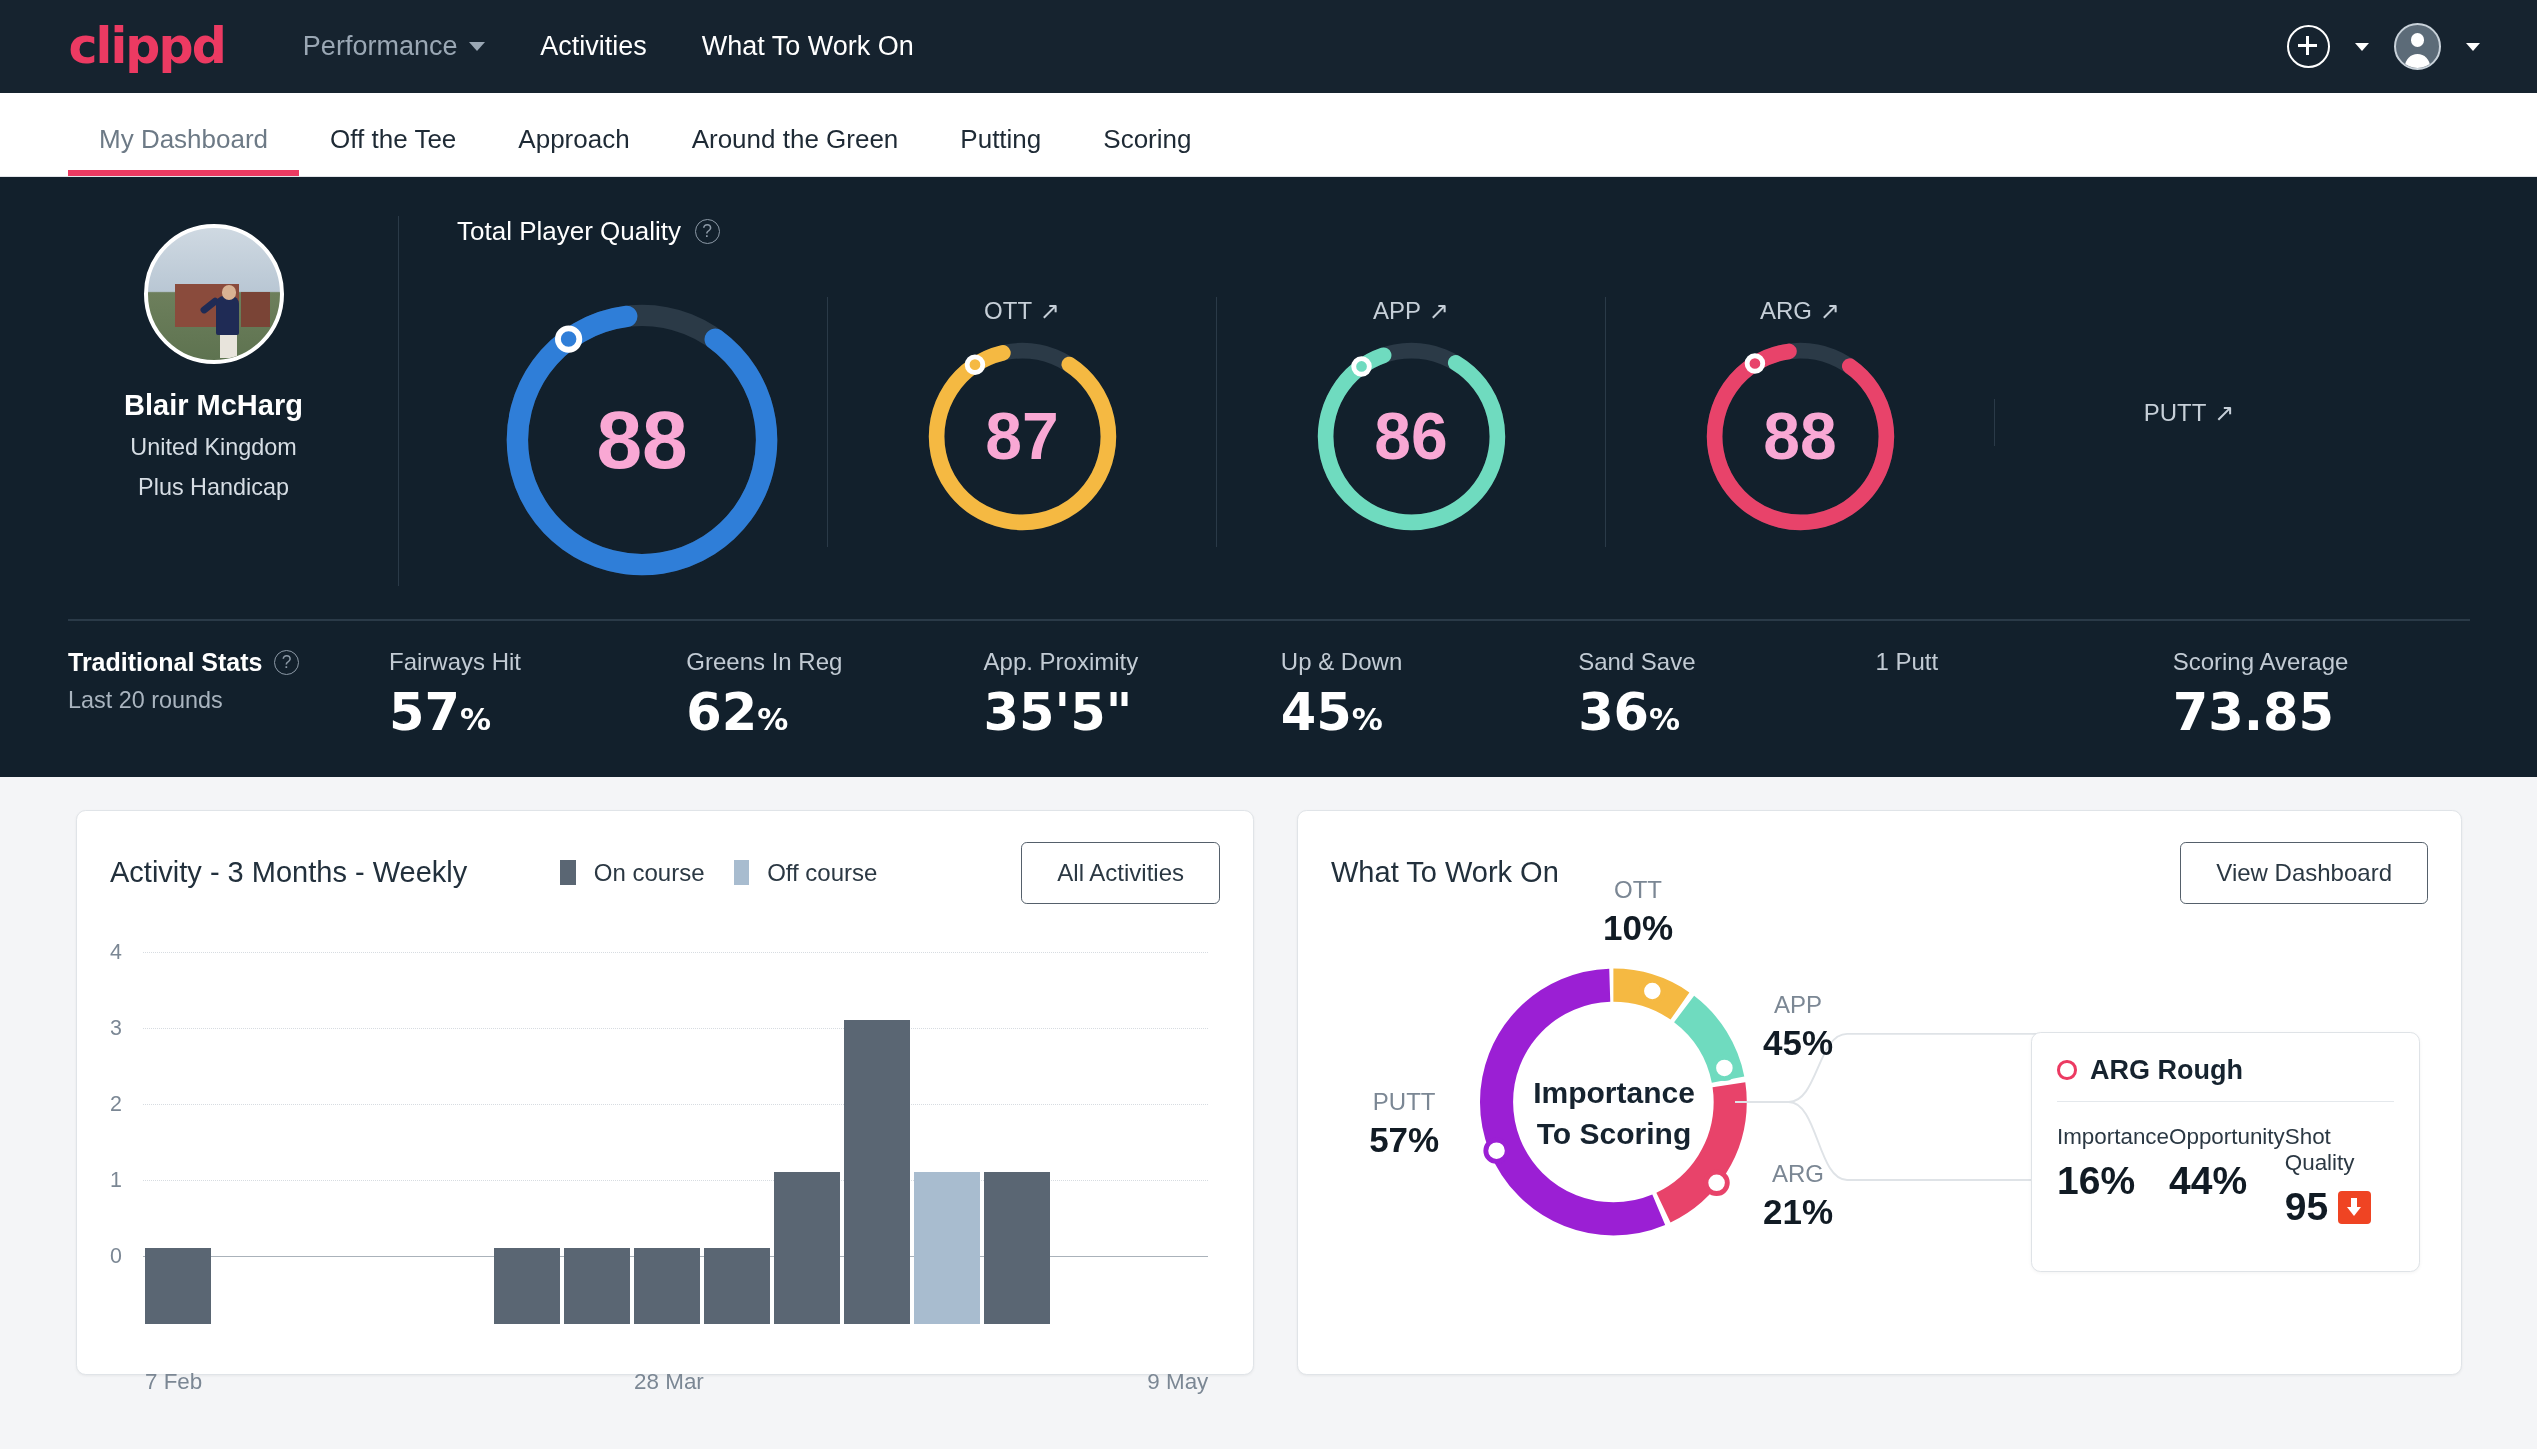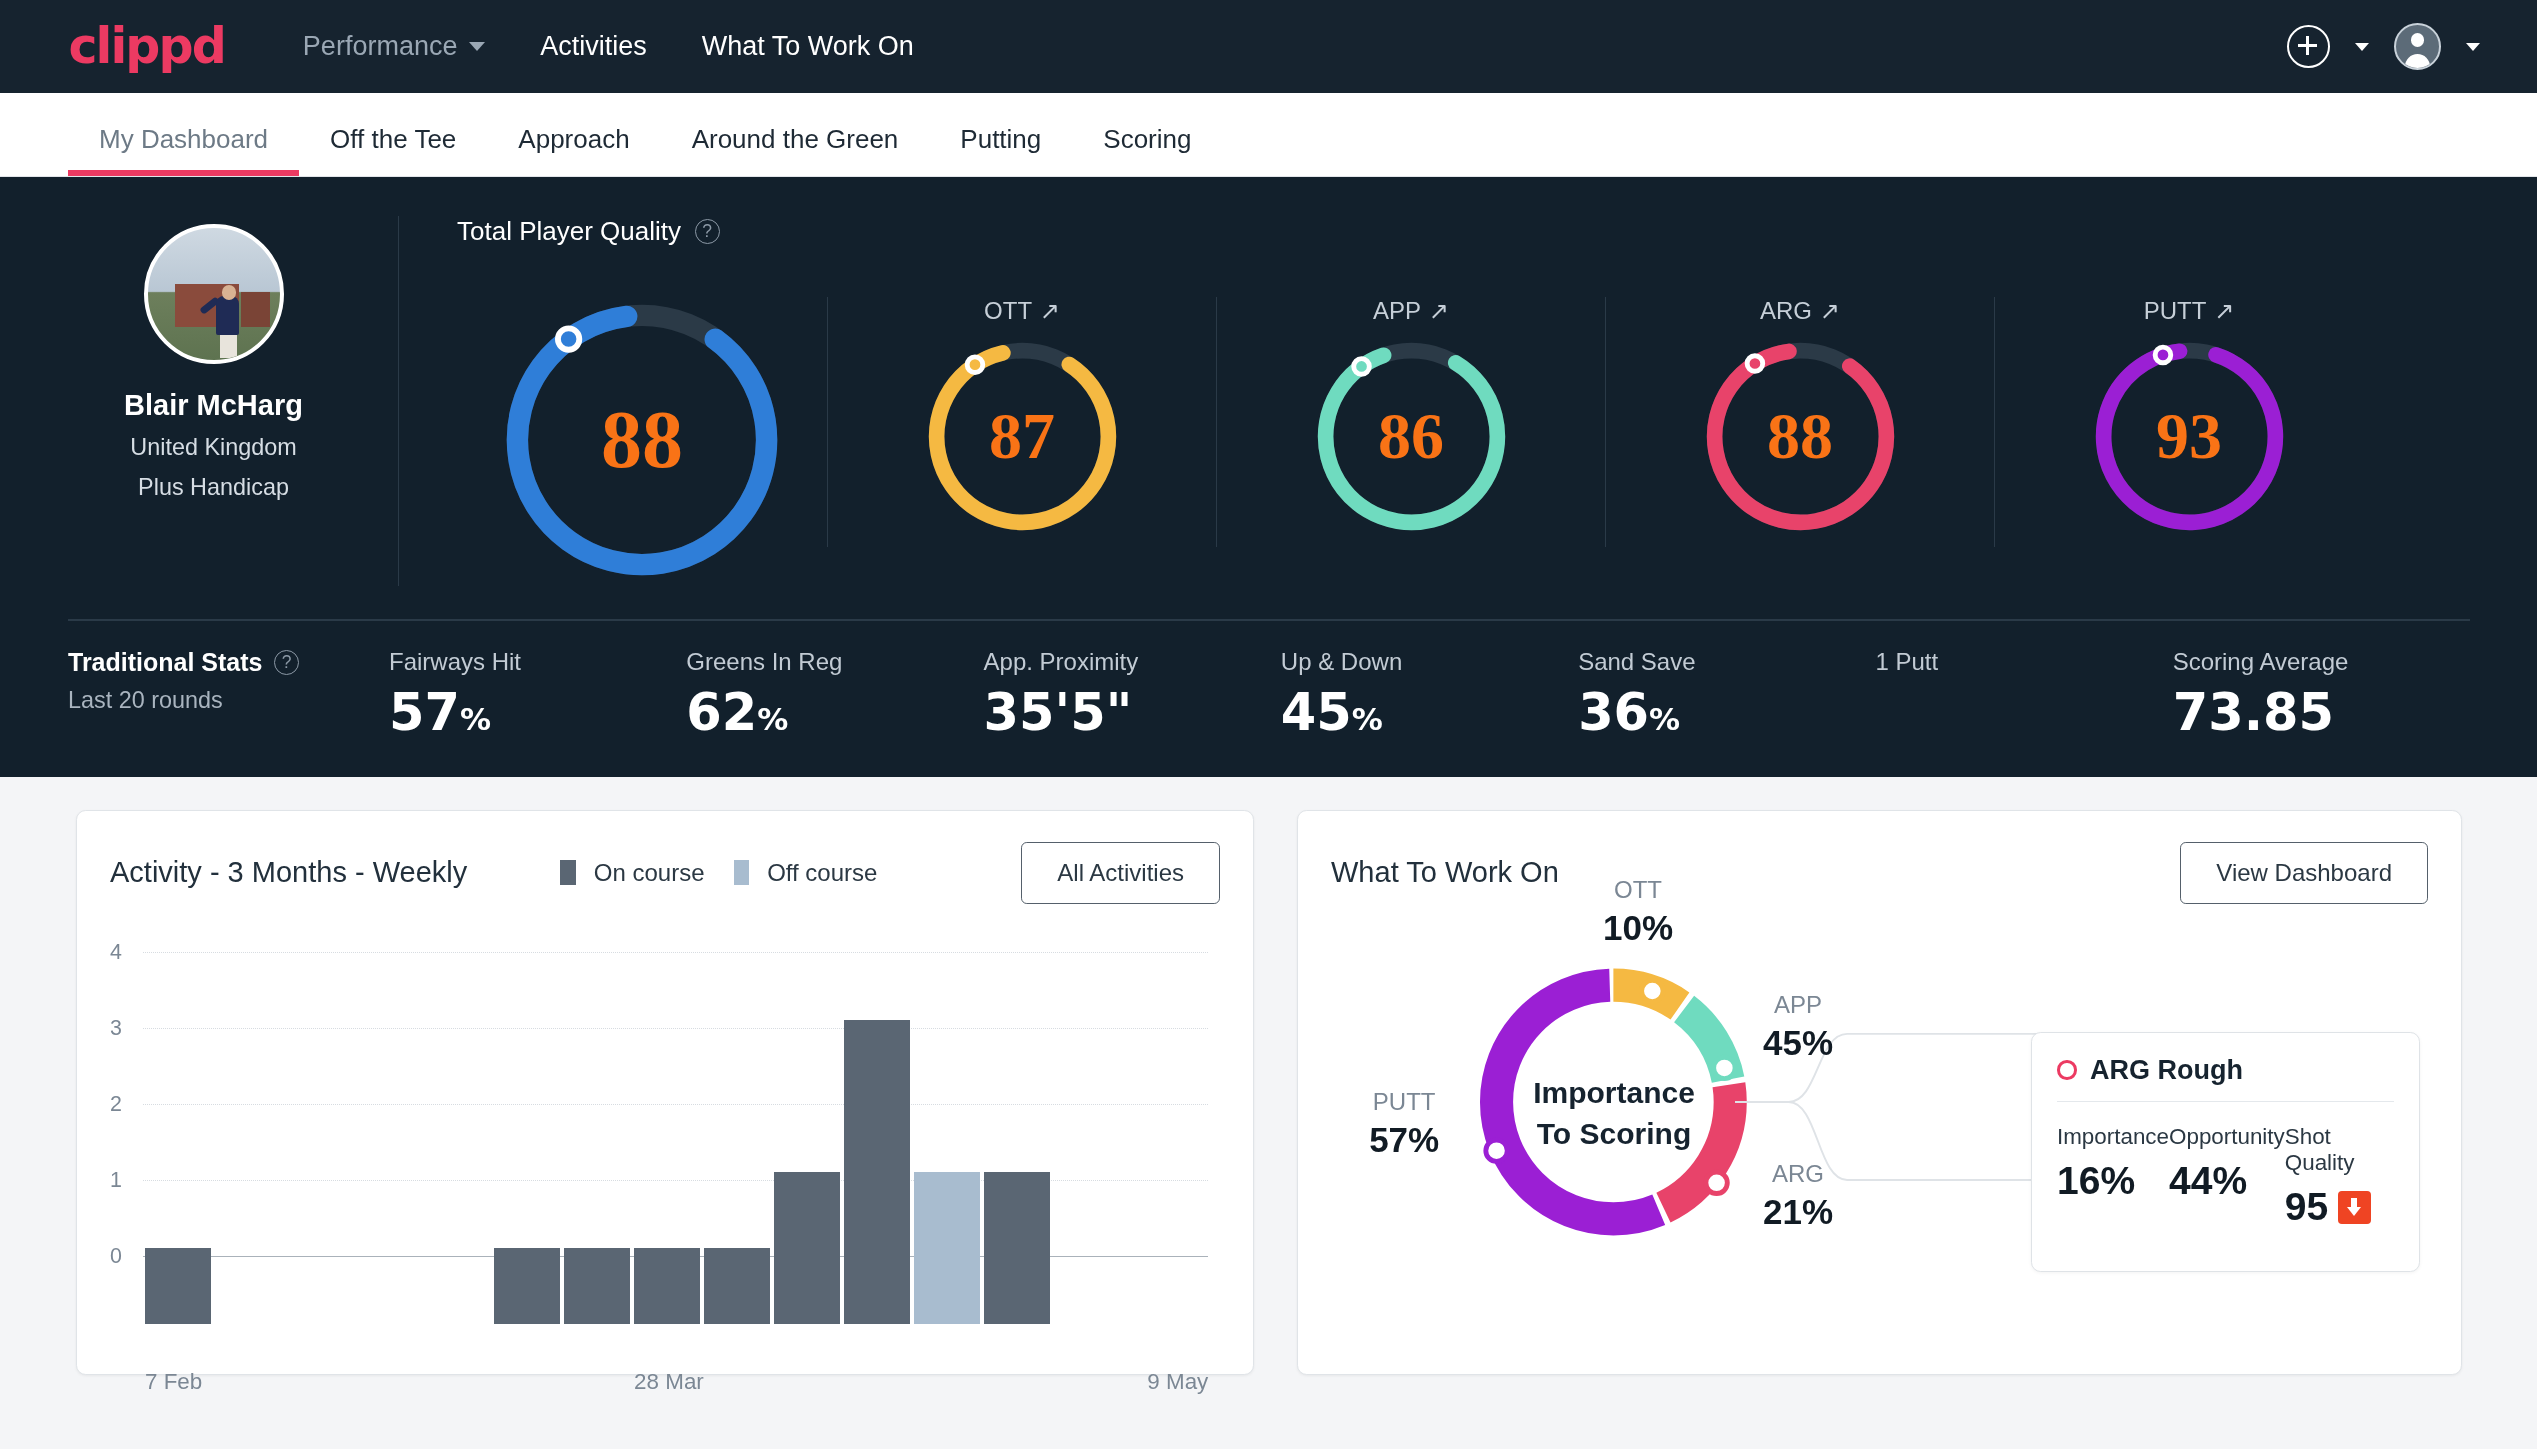--- a/index.html
+++ b/index.html
@@ -95,21 +95,21 @@
   .rings { display:flex; align-items:center; }
   .ring-cell { display:flex; flex-direction:column; align-items:center; }
   .ring-cell.big { width:370px; }
   .ring-cell.small { width:389px; border-left:1.9px solid #2a3a48; padding:0 0 9.7px 0; }
   .ring-label { color:#c6cfd8; font-size:24px; margin-bottom:9.7px; display:flex; gap:7.8px; align-items:center;}
   .arrow-up { font-size:24px; color:#c6cfd8; }
   .ringbox { position:relative; }
   .ringbox svg { display:block; }
   .ringnum {
     position:absolute; inset:0; display:flex; align-items:center; justify-content:center;
-    color:#f97316; font-weight:bold; font-family:Liberation Serif, serif;
+    color:#f9a8d4; font-weight:bold; font-family:Liberation Sans, sans-serif;
   }
   .big .ringnum { font-size:82px; }
   .small .ringnum { font-size:66px; }
   .spacer-big { height:35px; }
 
   .hero-divider { height:1.9px; background:#2a3a48; margin:33px 68px 0 68px; }
 
   .statsrow { display:flex; align-items:flex-start; padding:27px 68px 0 68px; }
   .trad { width:321px; }
   .trad-title { display:flex; align-items:center; gap:11.7px; }
@@ -296,28 +296,20 @@
               <circle cx="57.3" cy="29.2" r="8" fill="#e8436a" stroke="#ffffff" stroke-width="5"></circle>
             </svg>
             <div class="ringnum">88</div>
           </div>
         </div>
 
         <div class="ring-cell small">
           <div class="ring-label">
             <span>PUTT</span>
             <span class="arrow-up">↗</span>
-          </div>
-          <div class="ringbox">
-            <svg width="203" height="203" viewBox="0 0 208 208">
-              <circle cx="104" cy="104" r="88" fill="none" stroke="#2b3a47" stroke-width="16"></circle>
-              <circle cx="104" cy="104" r="88" fill="none" stroke="#9b1fd4" stroke-width="16" stroke-linecap="round" stroke-dasharray="514.2 552.9" transform="rotate(-72 104 104)"></circle>
-              <circle cx="76.8" cy="20.4" r="8" fill="#9b1fd4" stroke="#ffffff" stroke-width="5"></circle>
-            </svg>
-            <div class="ringnum">93</div>
           </div>
         </div>
 
       </div>
     </div>
   </div>
 
   <div class="hero-divider"></div>
 
   <div class="statsrow">

